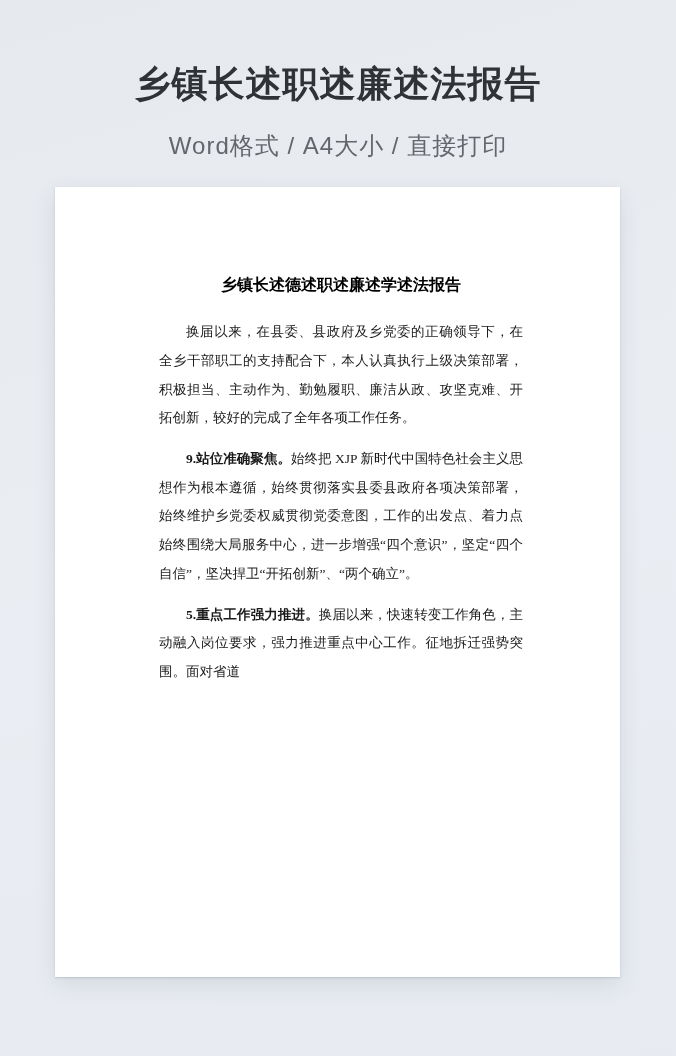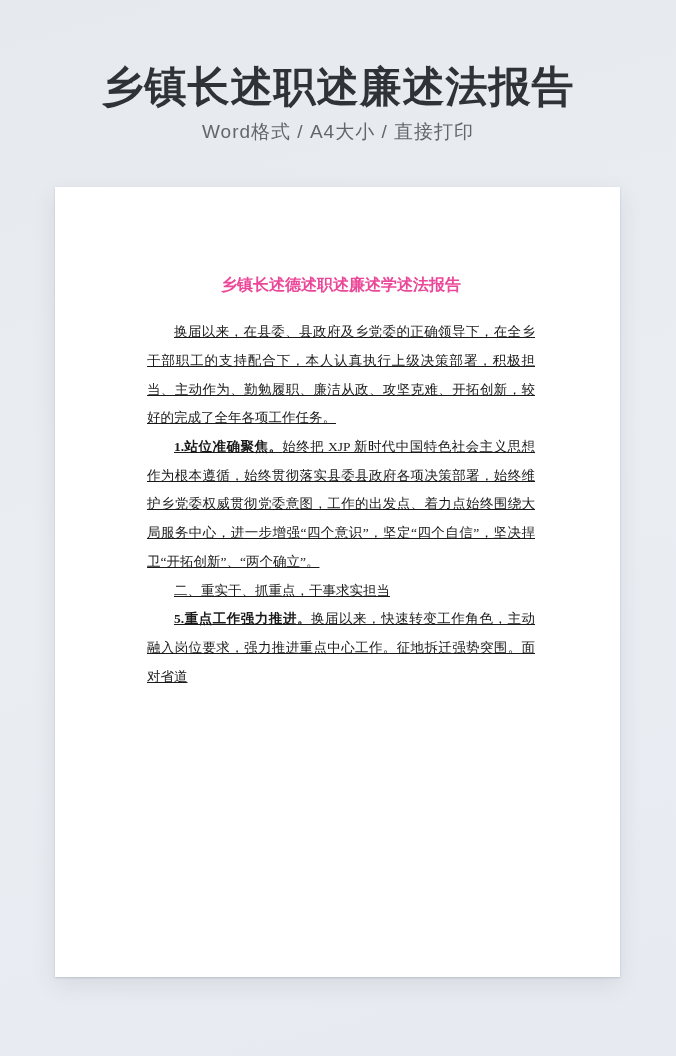--- a/index.html
+++ b/index.html
@@ -11,29 +11,29 @@
     background: linear-gradient(165deg, #e6e9ee 0%, #eaedf2 48%, #e7ebf1 100%);
     font-family: "Liberation Sans", "DejaVu Sans", sans-serif;
   }
 
   .hero {
     text-align: center;
     padding-top: 64px;
   }
   .hero-title {
     margin: 0;
-    font-size: 42px;
+    font-size: 36px;
     line-height: 1.1;
     font-weight: 700;
     color: #2f3337;
     letter-spacing: 1px;
   }
   .hero-subtitle {
-    margin-top: 11px;
-    font-size: 19px;
+    margin-top: 28px;
+    font-size: 24px;
     line-height: 1.15;
     color: #63676c;
     letter-spacing: 1px;
   }
 
   .paper {
     position: absolute;
     left: 55px;
     top: 187px;
     width: 565px;
@@ -45,47 +45,45 @@
     box-shadow: 0 1px 2px rgba(50, 60, 80, 0.18), 0 8px 22px rgba(50, 60, 80, 0.10);
     font-family: "Liberation Serif", "DejaVu Serif", serif;
   }
 
   .doc-title {
     margin: 0 0 24px 0;
     font-size: 16px;
     line-height: 1.2;
     font-weight: 700;
     text-align: center;
-    color: #ec4899;
+    color: #000000;
   }
 
   .doc-para {
-    margin: 0;
+    margin: 12px;
     font-size: 13.5px;
     line-height: 28.7px;
     color: #1a1a1a;
     text-align: justify;
     text-indent: 2em;
-    text-decoration: underline;
   }
   .doc-para .lead { font-weight: 700; }
 </style>
 </head>
 <body>
 
 <div class="hero">
   <h1 class="hero-title">乡镇长述职述廉述法报告</h1>
   <div class="hero-subtitle">Word格式 / A4大小 / 直接打印</div>
 </div>
 
 <div class="paper">
   <h2 class="doc-title">乡镇长述德述职述廉述学述法报告</h2>
 
   <p class="doc-para"><b class="lead"></b><span>换届以来，在县委、县政府及乡党委的正确领导下，在全乡干部职工的支持配合下，本人认真执行上级决策部署，积极担当、主动作为、勤勉履职、廉洁从政、攻坚克难、开拓创新，较好的完成了全年各项工作任务。</span></p>
 
 
-  <p class="doc-para"><b class="lead">1.站位准确聚焦。</b><span>始终把 XJP 新时代中国特色社会主义思想作为根本遵循，始终贯彻落实县委县政府各项决策部署，始终维护乡党委权威贯彻党委意图，工作的出发点、着力点始终围绕大局服务中心，进一步增强“四个意识”，坚定“四个自信”，坚决捍卫“开拓创新”、“两个确立”。</span></p>
+  <p class="doc-para"><b class="lead">9.站位准确聚焦。</b><span>始终把 XJP 新时代中国特色社会主义思想作为根本遵循，始终贯彻落实县委县政府各项决策部署，始终维护乡党委权威贯彻党委意图，工作的出发点、着力点始终围绕大局服务中心，进一步增强“四个意识”，坚定“四个自信”，坚决捍卫“开拓创新”、“两个确立”。</span></p>
 
 
-  <p class="doc-para"><b class="lead"></b><span>二、重实干、抓重点，干事求实担当</span></p>
 
   <p class="doc-para"><b class="lead">5.重点工作强力推进。</b><span>换届以来，快速转变工作角色，主动融入岗位要求，强力推进重点中心工作。征地拆迁强势突围。面对省道</span></p>
 </div>
 
 </body></html>

